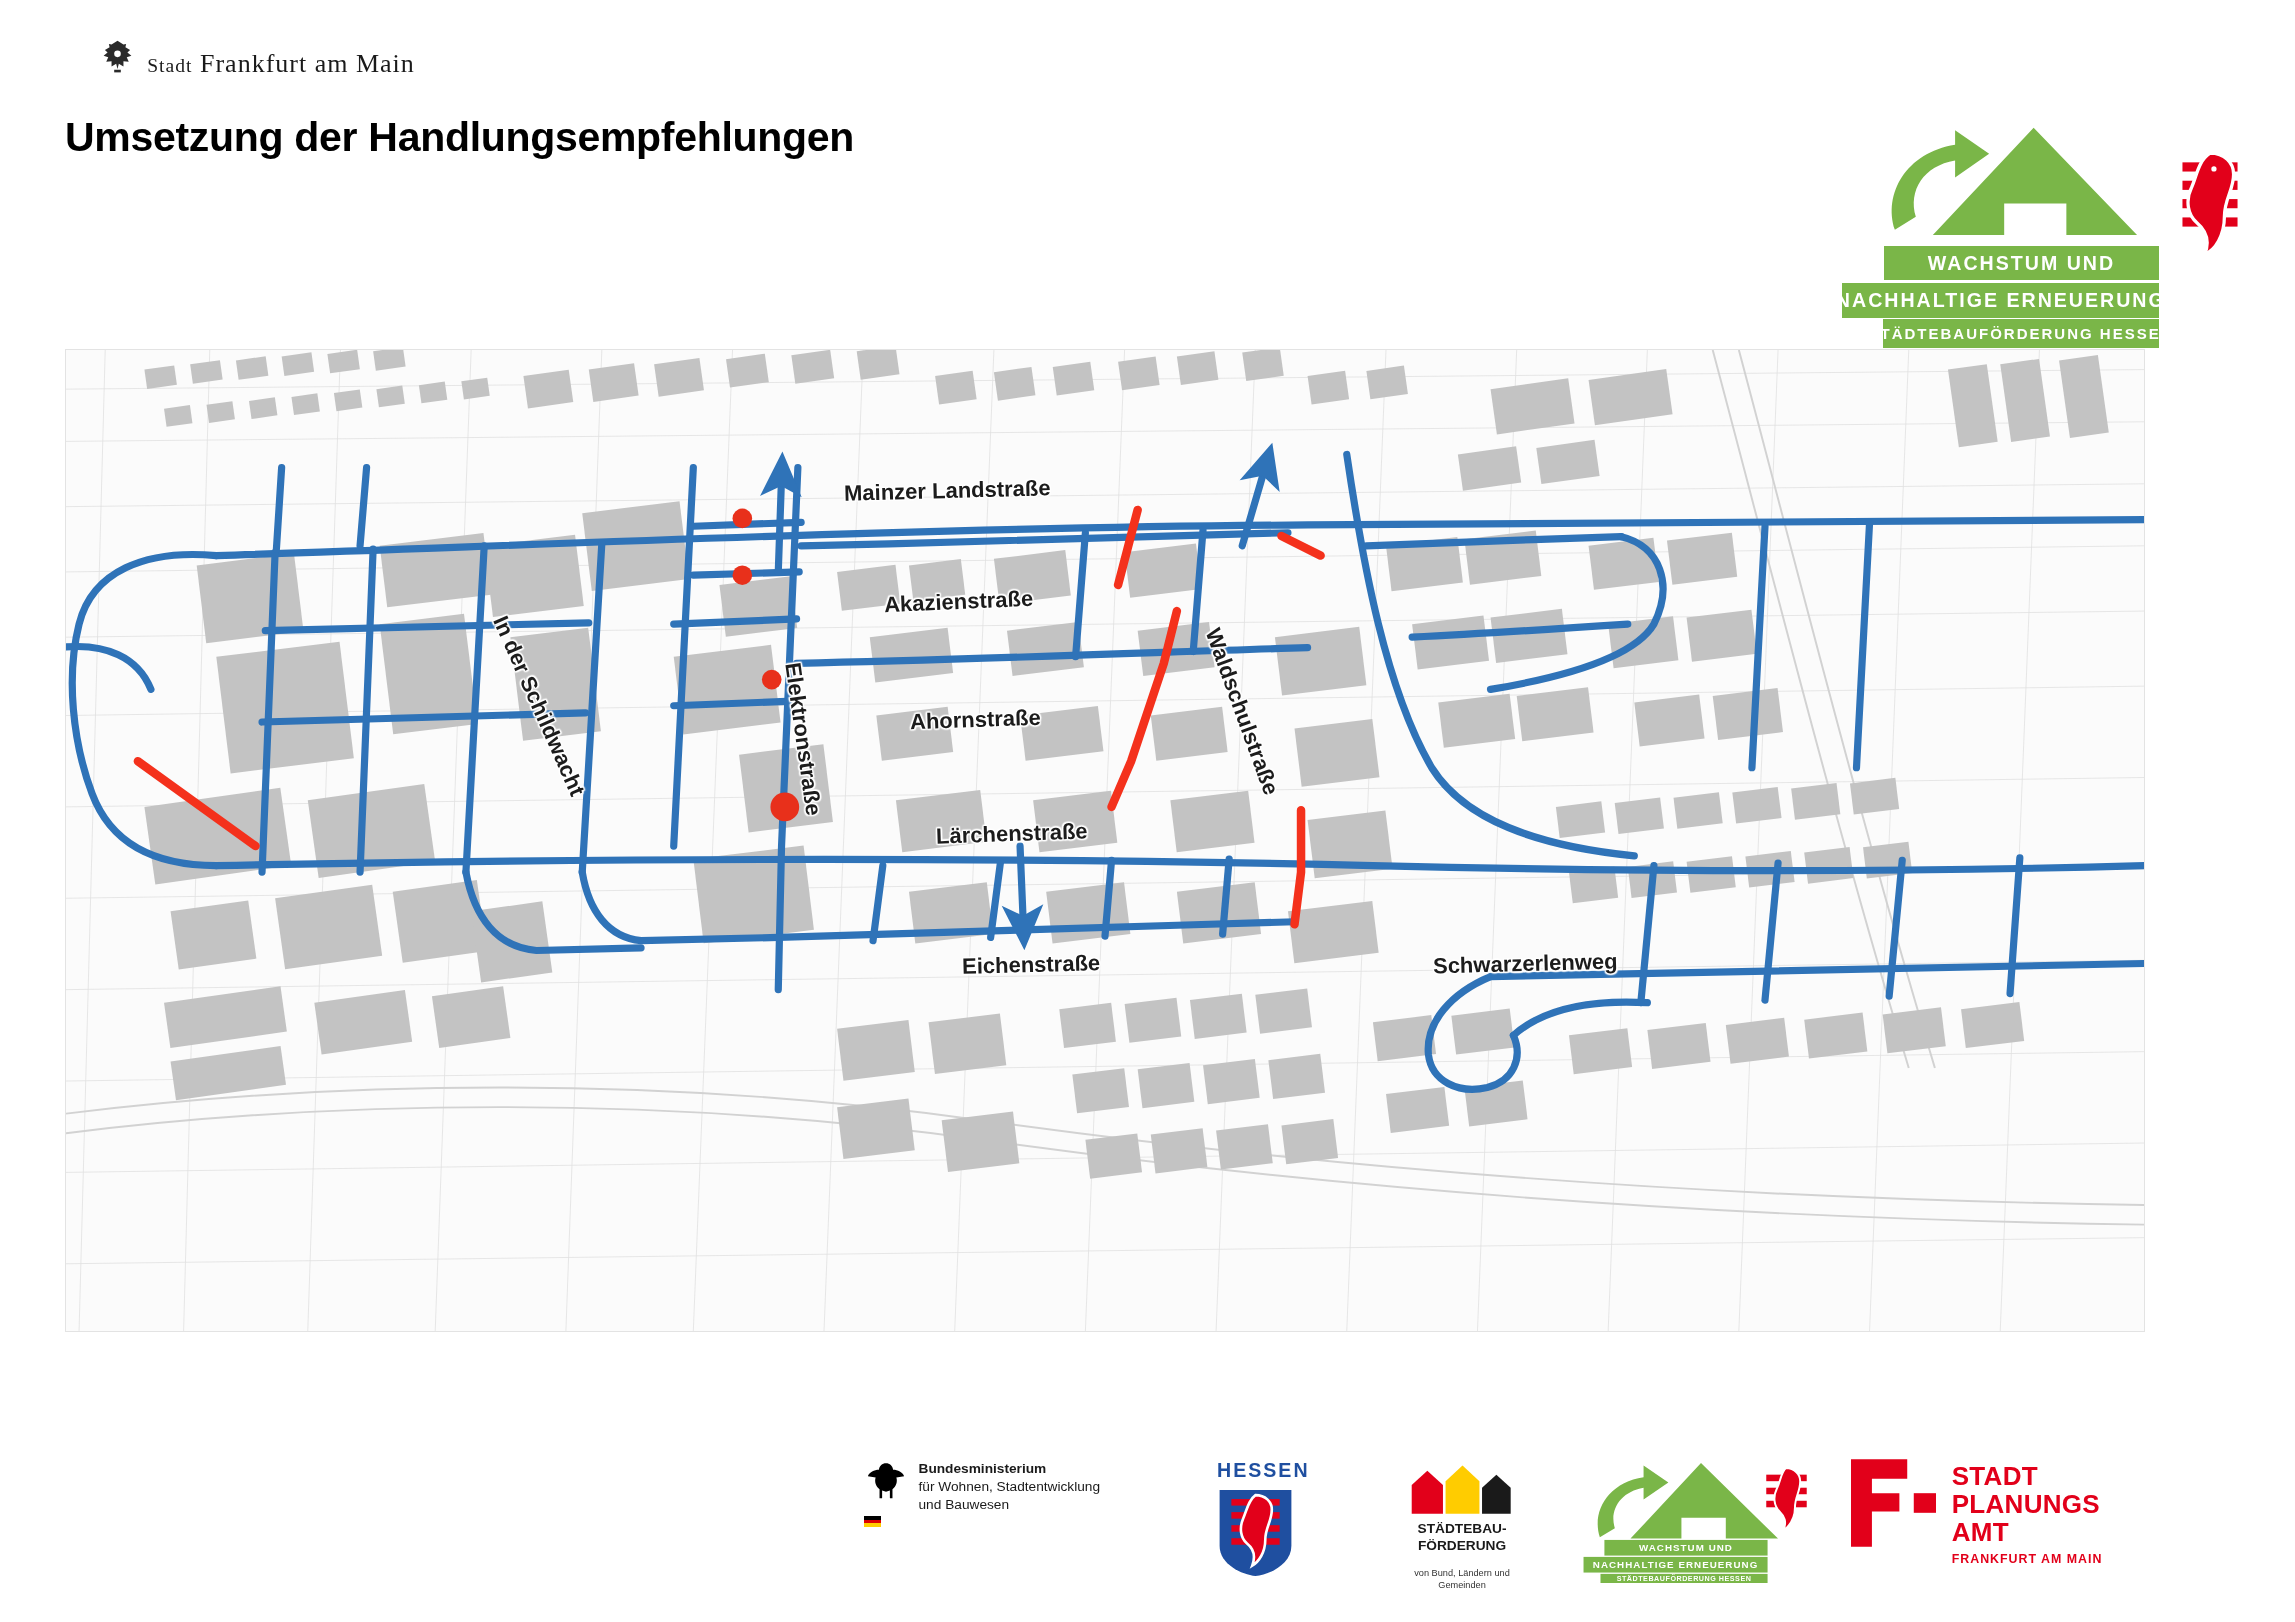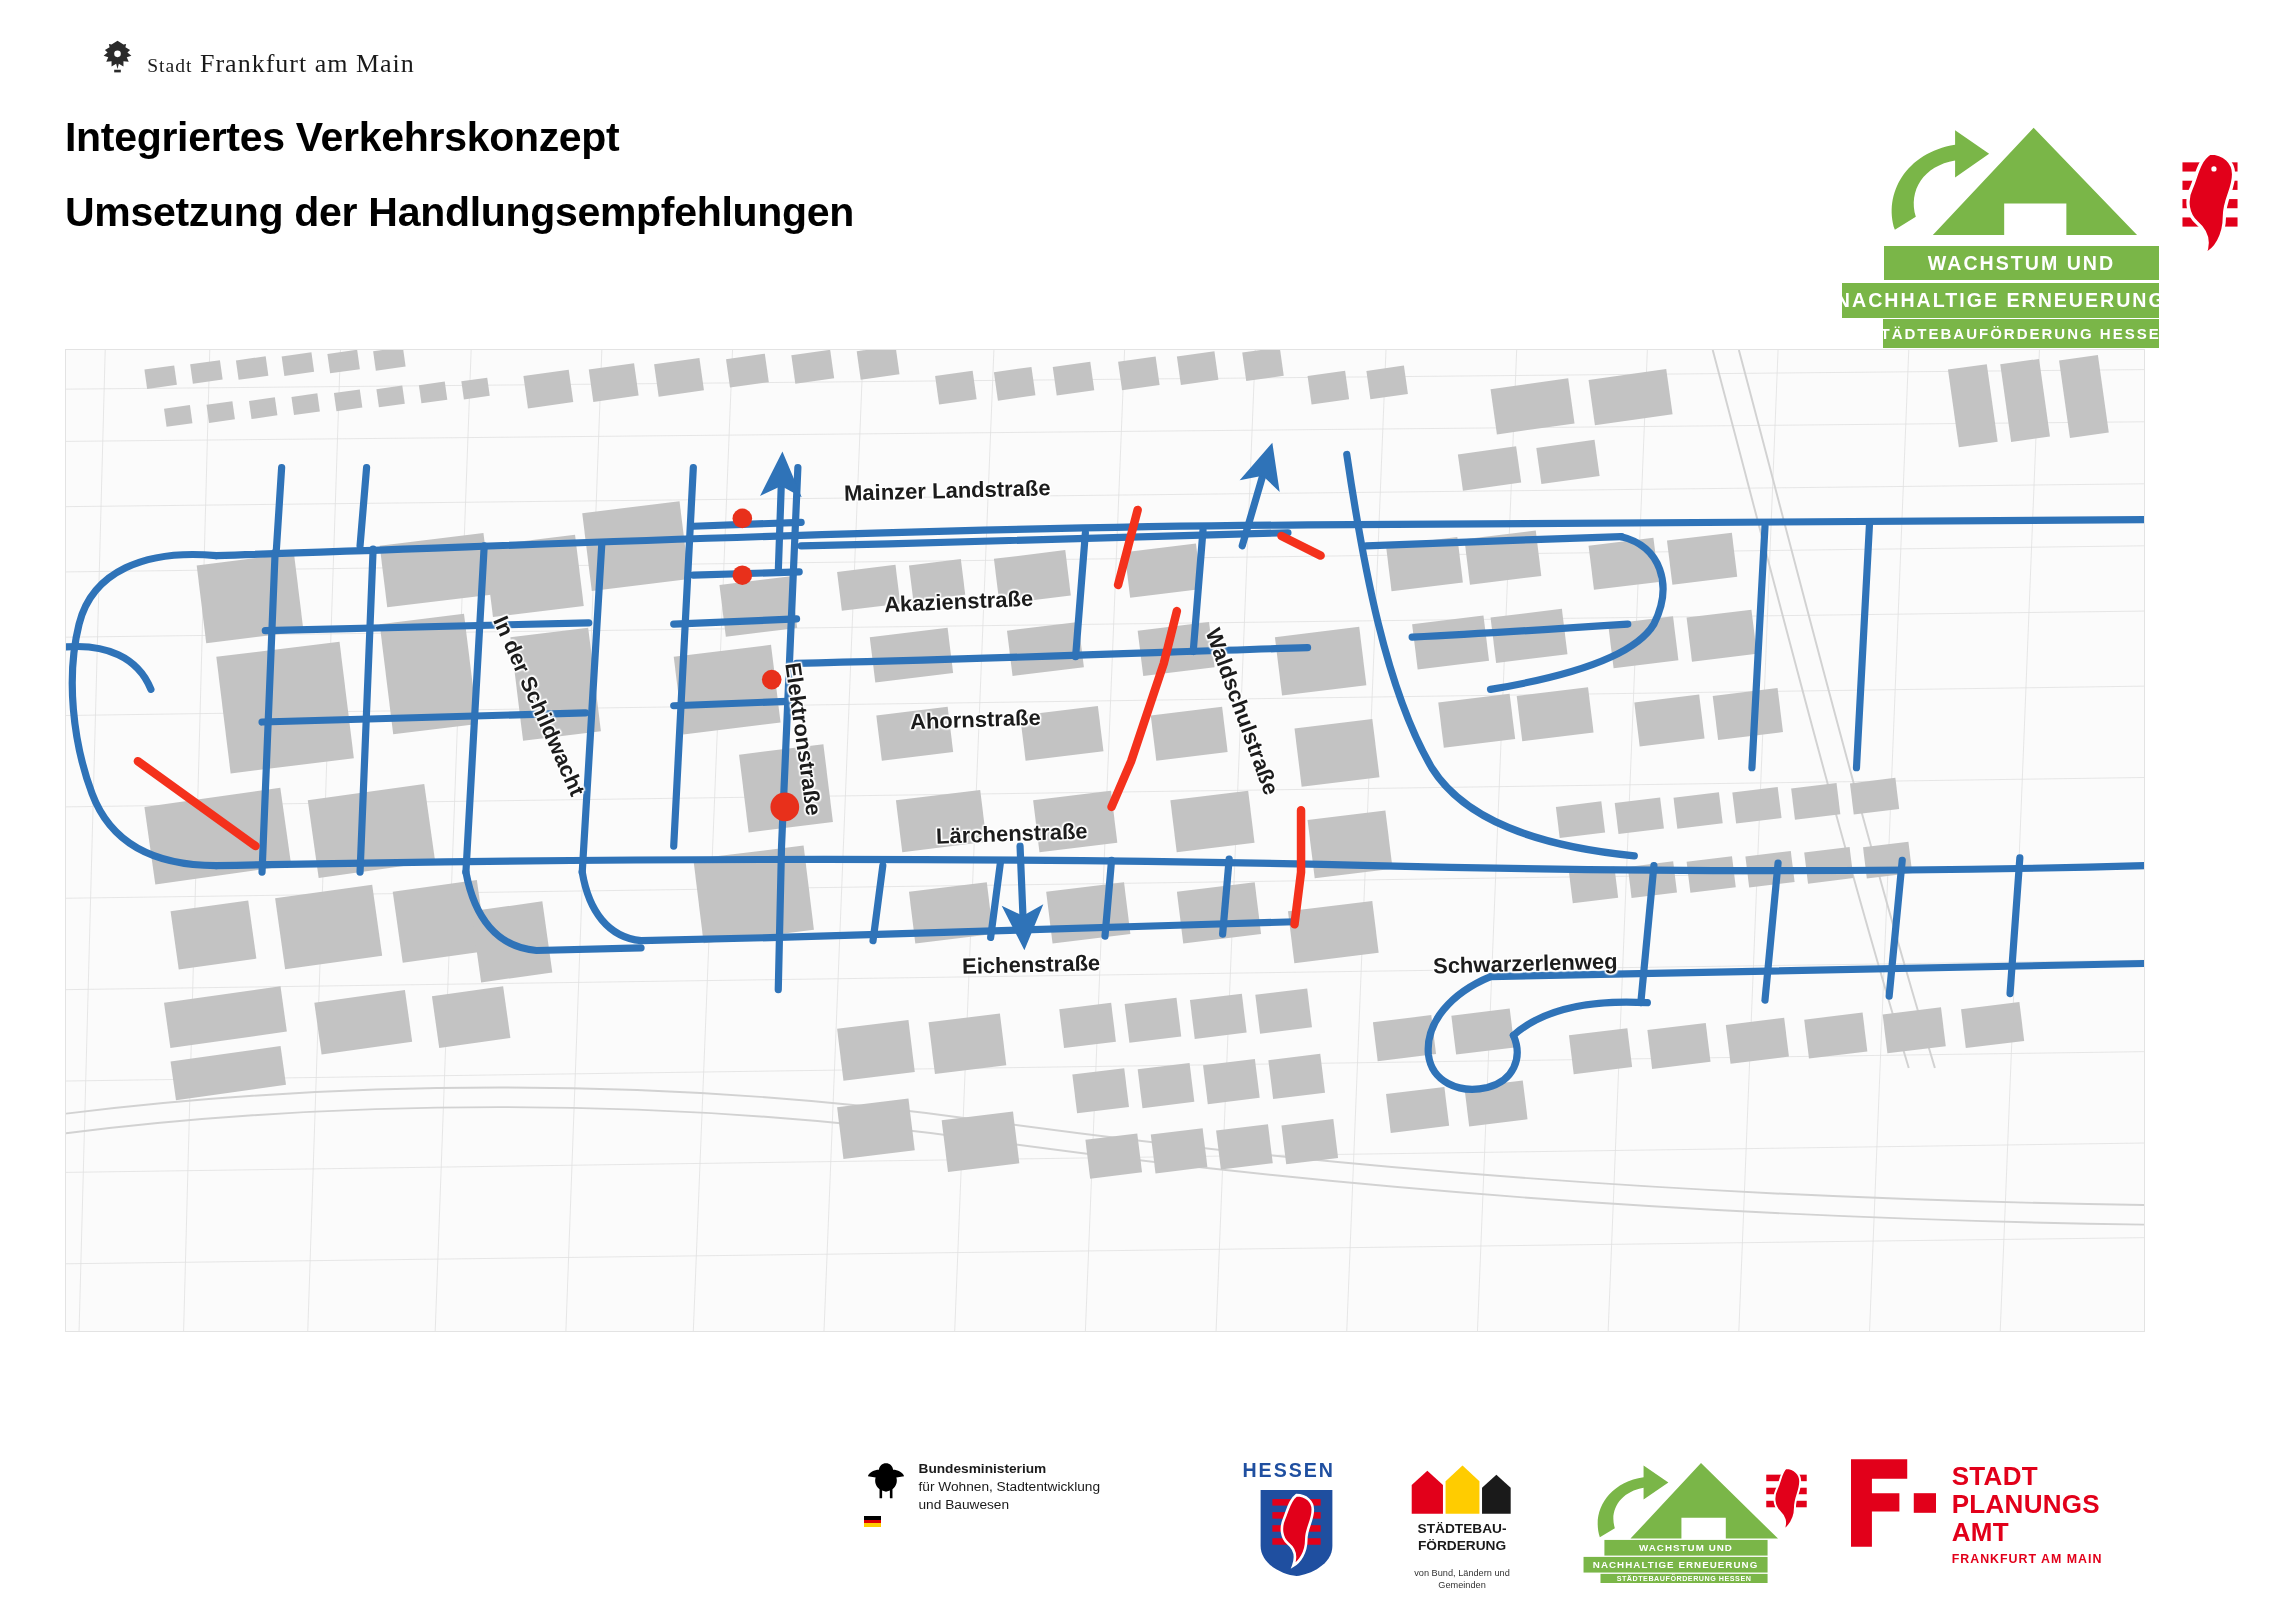--- a/index.html
+++ b/index.html
@@ -158,21 +158,21 @@
   #bmwsb-logo .eagle-small { width: 44px; height: 50px; }
   #bmwsb-logo .flagbar { width: 17px; height: 10.5px; margin-top: 5.2px; }
   #bmwsb-logo .txt {
     font-size: 13.7px;
     line-height: 1.32;
     color: #1a1a1a;
     padding-top: 1.3px;
   }
   #bmwsb-logo .txt b { font-weight: bold; }
 
-  #hessen-logo { left: 1217px; width: 118px; text-align: right; }
+  #hessen-logo { left: 1217px; width: 118px; text-align: left; }
   #hessen-logo .hessen-word {
     color: #1f4fa0;
     font-weight: bold;
     font-size: 19.6px;
     letter-spacing: 2px;
     margin-bottom: 5.2px;
   }
   #hessen-logo .hessen-shield {
     width: 77px; height: 92px; margin: 0 auto;
   }
@@ -214,21 +214,20 @@
     <path d="M31 4 L40 10 L44 9 L43 14 L50 18 L46 22 L52 27 L45 29 L48 36 L40 35 L40 43 L33 39 L31 47 L29 39 L22 43 L22 35 L14 36 L17 29 L10 27 L16 22 L12 18 L19 14 L18 9 L22 10 Z" fill="#2a2a2a"></path>
     <circle cx="31" cy="24" r="5" fill="#fff"></circle>
     <path d="M26 48 h10 v4 h-10 z" fill="#2a2a2a"></path>
   </svg>
   <div class="wordmark">
     <span class="sc">Stadt</span>&nbsp;<span>Frankfurt am Main</span>
   </div>
 </div>
 
 <div id="title-block">
-  <div id="main-title">Integriertes Verkehrskonzept</div>
   <div id="section-title">Umsetzung der Handlungsempfehlungen</div>
 </div>
 
 <div id="program-badge">
   <svg id="badge-arrow-svg" viewBox="0 0 440 200">
     <path d="M250 4 L408 168 L300 168 L300 120 L205 120 L205 168 L96 168 Z" fill="#7ab648"></path>
     <path d="M130 30 C55 42 20 105 38 160 L70 140 C58 100 82 62 130 54 L130 80 L182 44 L130 8 Z" fill="#7ab648"></path>
   </svg>
   <div class="band" id="badge-line1">WACHSTUM UND</div>
   <div class="band" id="badge-line2">NACHHALTIGE ERNEUERUNG</div>

